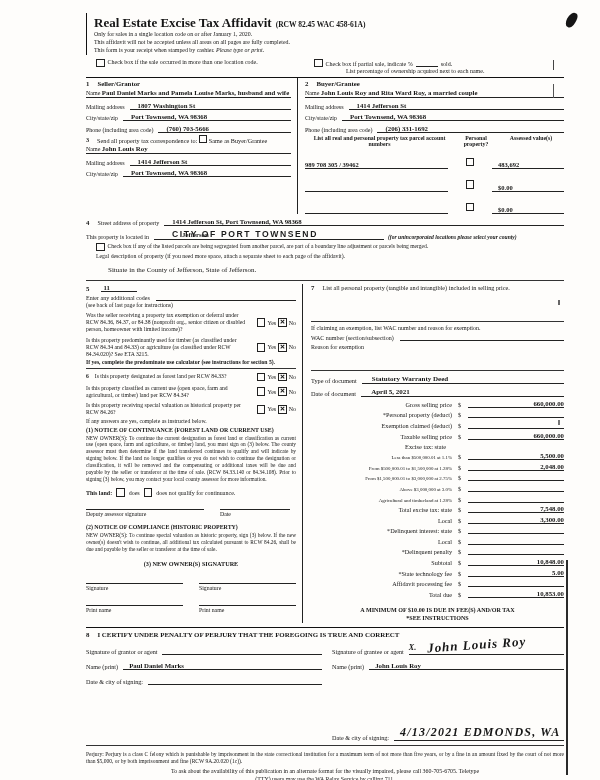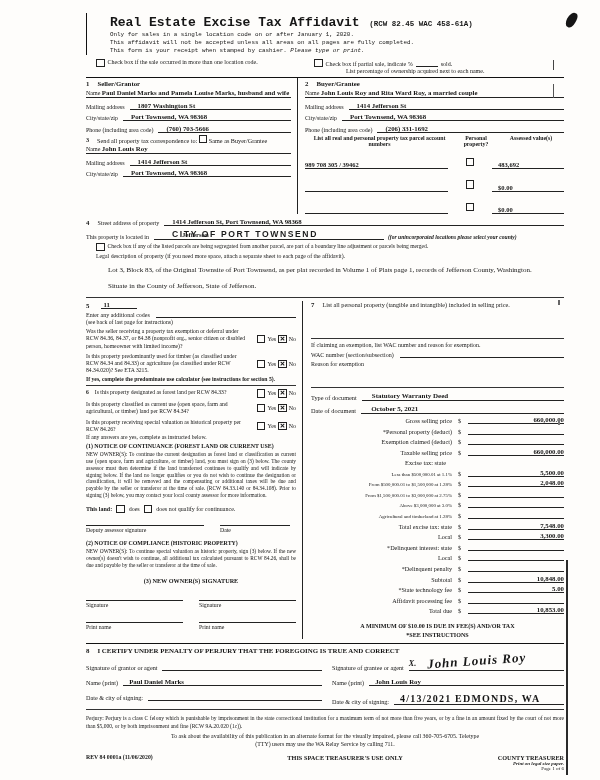--- a/index.html
+++ b/index.html
@@ -8,21 +8,21 @@
   .doc{position:absolute;left:86px;top:13px;width:478px;}
 
   
   .hdr{display:flex;}
   .hdr-left{width:106px;position:relative;padding-top:8px;}
   .dept-small{font-size:5px;margin-left:8px;}
   .dept-line{display:flex;align-items:center;gap:2px;}
   .dept-name{font-size:11.5px;font-weight:bold;letter-spacing:.2px;}
   .dept-sub{font-size:5.5px;font-style:italic;margin-left:14px;}
   .form-no{font-size:11px;font-weight:bold;margin-top:6px;}
-  .hdr-right{flex:1;border-left:1.4px solid #111;padding-left:23px;font-family:Liberation Mono, monospace;}
+  .hdr-right{flex:1;border-left:1.4px solid #111;padding-left:7px;}
   .title{font-size:13px;font-weight:bold;}
   .title-code{font-size:7.5px;font-weight:bold;}
   .note{font-size:5.9px;line-height:1.35;}
   .em{font-style:italic;}
 
   .checkrow{display:flex;font-size:6px;margin:4px 0 2px 10px;align-items:flex-start;}
   .checkrow .c1{width:218px;display:flex;gap:3px;}
   .checkrow .c2{flex:1;}
   .c2-line{display:flex;gap:3px;align-items:flex-end;}
   .blankline{display:inline-block;width:22px;border-bottom:.9px solid #222;height:6px;}
@@ -107,21 +107,21 @@
   .s8head{font-size:6.9px;font-weight:bold;margin-top:3px;}
   .s8head .n{margin-right:8px;}
   .s8cols{display:flex;margin-top:2px;}
   .s8l{width:236px;padding-right:10px;}
   .s8r{flex:1;}
   .s8row{display:flex;align-items:flex-end;font-size:6.2px;margin-top:7px;position:relative;}
   .s8lbl{white-space:nowrap;padding-right:5px;}
   .s8fill{flex:1;border-bottom:.9px solid #222;font-weight:bold;font-size:6.8px;padding-left:6px;min-height:7px;position:relative;}
   .script{font-style:italic;font-weight:bold;font-size:13px;transform:rotate(-4deg);position:absolute;left:18px;top:-10px;white-space:nowrap;letter-spacing:1px;}
   .sigx{position:absolute;left:0;top:-4px;font-size:8px;font-weight:bold;font-style:italic;}
-  .hand{font-weight:bold;font-size:10px;letter-spacing:1.2px;}
+  .hand{font-style:italic;font-weight:bold;font-size:12px;letter-spacing:1.2px;margin-top:48px;}
 
   .perjury{font-size:5.5px;line-height:1.3;text-align:justify;margin-top:5px;}
   .altfmt{font-size:5.9px;text-align:center;margin-top:3px;line-height:1.35;}
   .footrow{display:flex;margin-top:5px;align-items:flex-start;}
   .rev{font-size:5.8px;font-weight:bold;width:150px;}
   .tspace{flex:1;text-align:center;font-size:6.3px;font-weight:bold;}
   .ctreas{width:110px;text-align:right;}
   .ctreas .ct1{font-size:6.2px;font-weight:bold;}
   .ctreas .ct2{font-size:5px;font-style:italic;font-weight:bold;}
   .ctreas .ct3{font-size:5px;}
@@ -253,21 +253,20 @@
           <span class="typed">Jefferson</span>
           <span class="stamp">CITY OF PORT TOWNSEND</span>
         </span>
         <span class="loc-note">(for unincorporated locations please select your county)</span>
       </div>
       <div class="seg">
         <span class="cb"></span>
         <span>Check box if any of the listed parcels are being segregated from another parcel, are part of a boundary line adjustment or parcels being merged.</span>
       </div>
       <div class="legal-lbl">Legal description of property (if you need more space, attach a separate sheet to each page of the affidavit).</div>
-      <div class="legalp">Lot 3, Block 83, of the Original Townsite of Port Townsend, as per plat recorded in Volume 1 of Plats page 1, records of Jefferson County, Washington.</div>
       <div class="legalp">Situate in the County of Jefferson, State of Jefferson.</div>
     </div>
 
     <div class="hr2" style="margin-top:5px;"></div>
 
     <div class="mid">
 
       <div class="mid-l">
         <div class="s5line1">
             <span>5</span>
@@ -386,21 +385,21 @@
         <div class="tiny-note" style="font-size:6px;margin-top:3px;">Reason for exemption</div>
         <div class="gap18"></div>
         <div class="hr2"></div>
 
         <div class="docrow">
             <span class="flbl">Type of document</span>
             <span class="dv">Statutory Warranty Deed</span>
           </div>
         <div class="docrow">
             <span class="flbl">Date of document</span>
-            <span class="dv">October 5, 2021</span>
+            <span class="dv">April 5, 2021</span>
           </div>
 
         <div class="mrow">
             <span class="mlbl">Gross selling price</span>
             <span class="mdollar">$</span>
             <span class="mamt">660,000.00</span>
           </div>
         <div class="mrow">
             <span class="mlbl">*Personal property (deduct)</span>
             <span class="mdollar">$</span>

